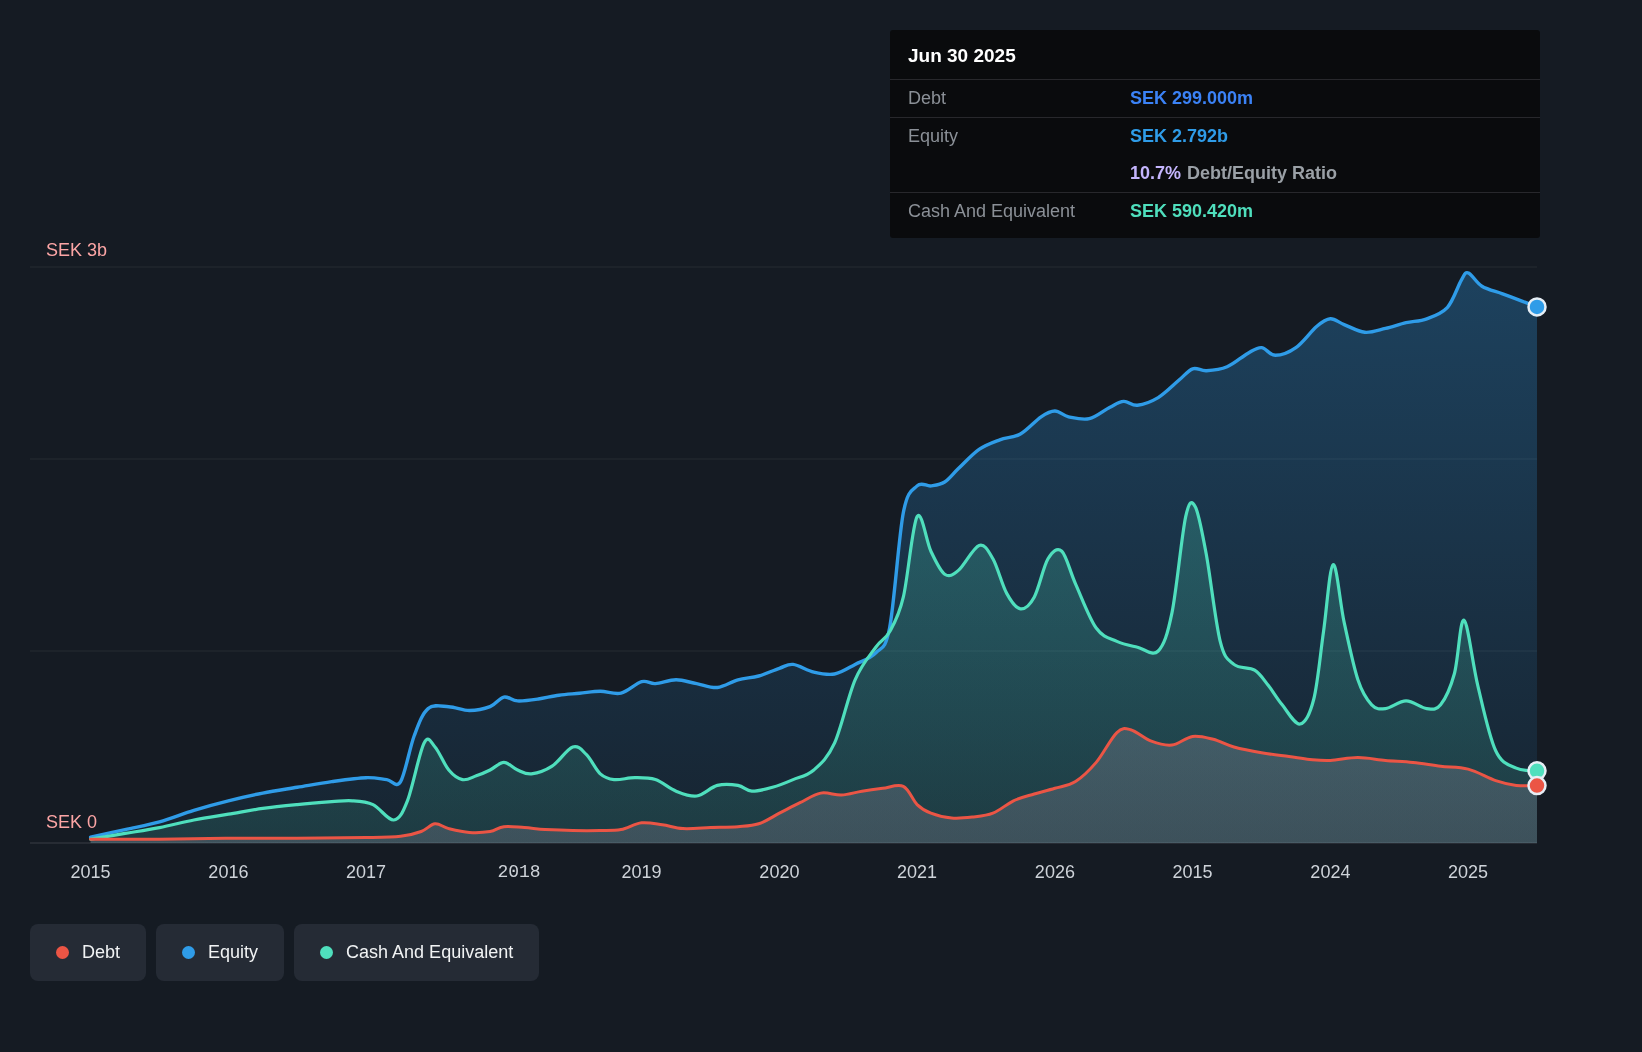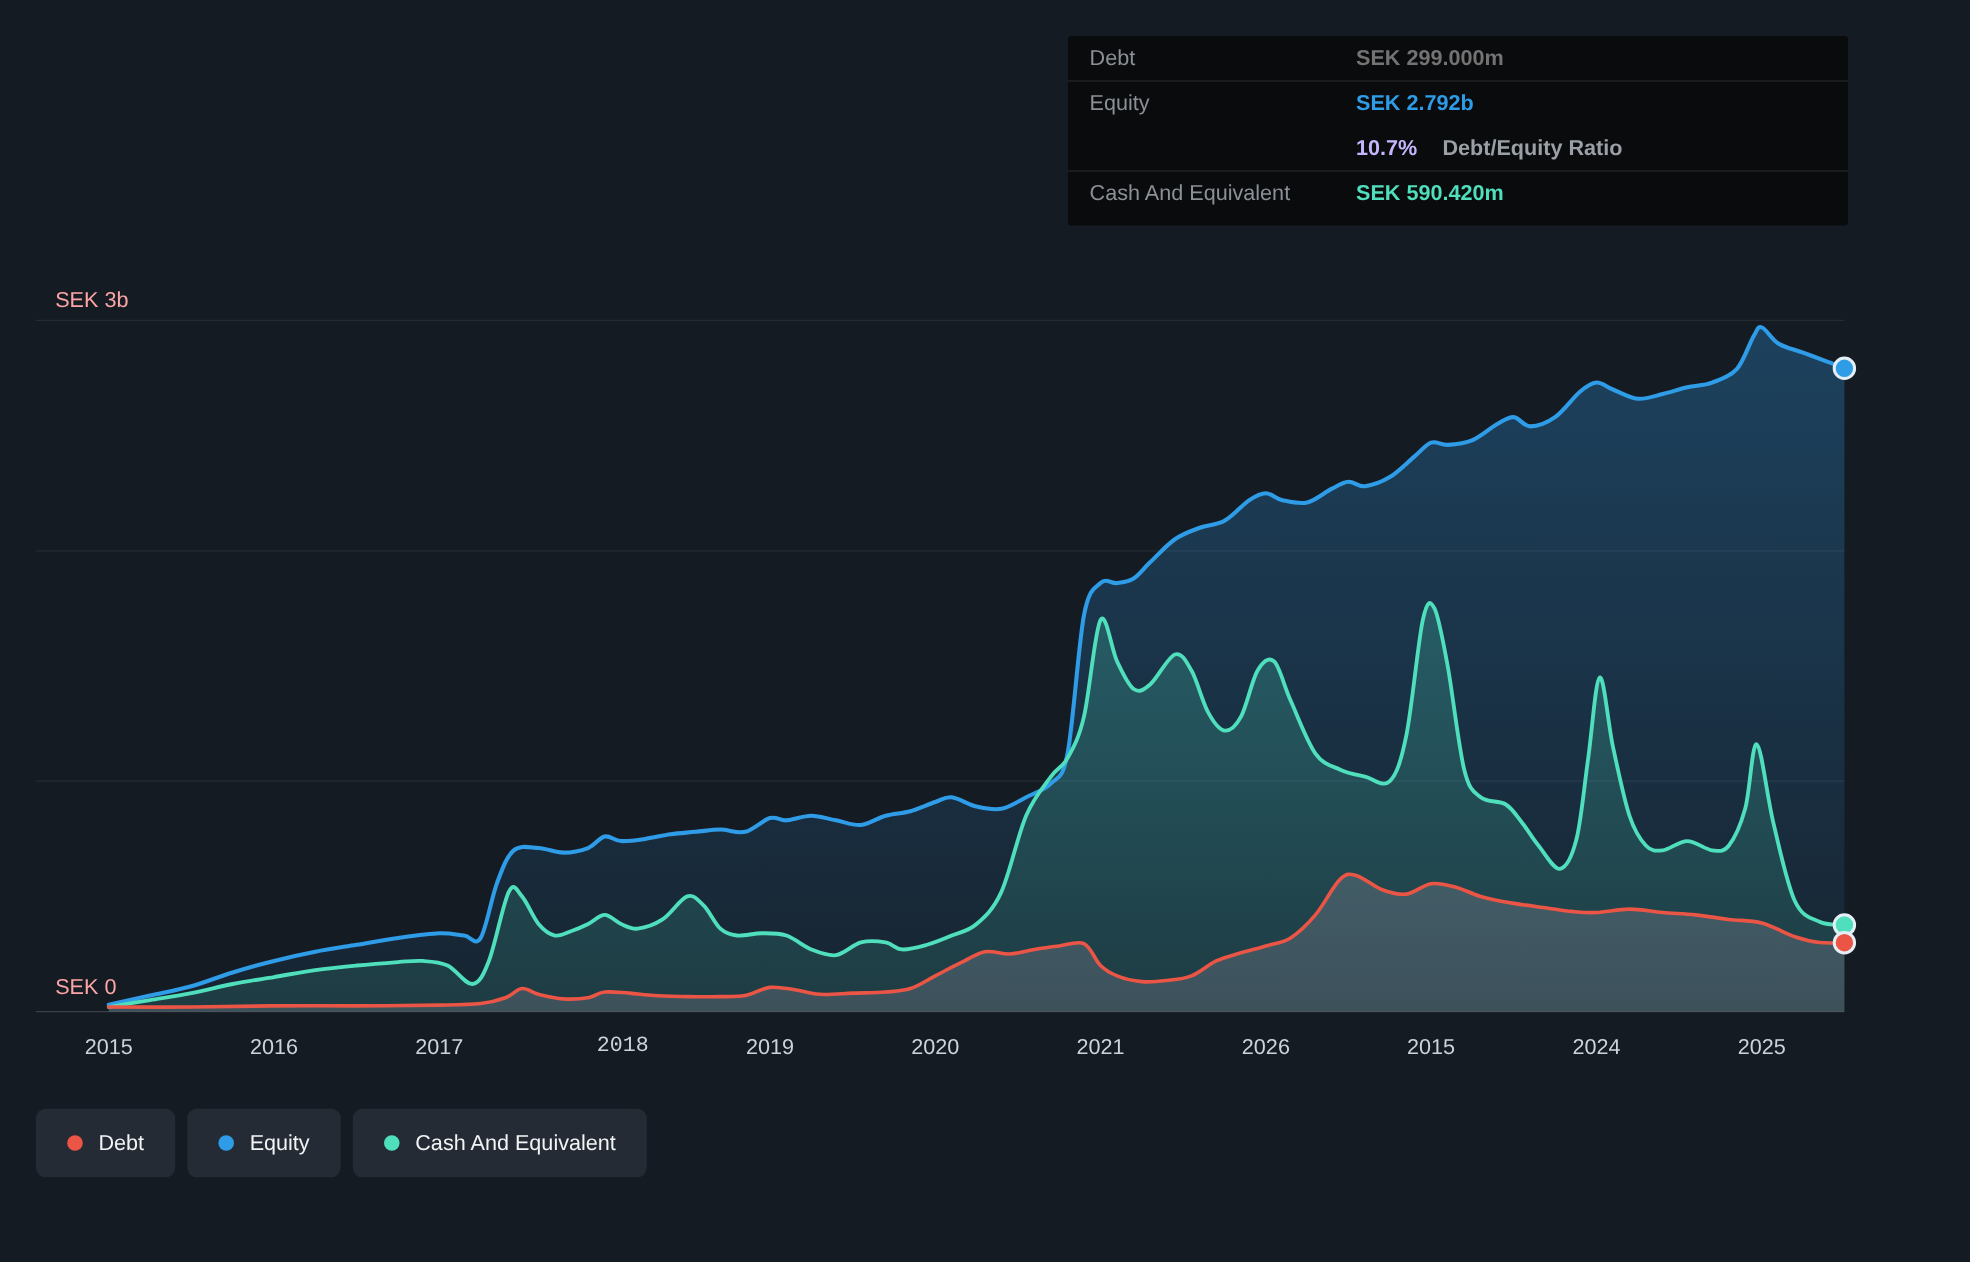--- a/index.html
+++ b/index.html
@@ -21,21 +21,21 @@
     padding:15px 18px 12px 18px;font-size:19px;font-weight:bold;color:#ffffff;
     border-bottom:1px solid #28282c;
   }
   .tooltip-row{
     display:flex;align-items:baseline;padding:8px 18px;font-size:18px;
   }
   .tooltip-row .lbl{width:222px;flex:none;color:#8b9097;}
   .tooltip-row .val{font-weight:bold;}
   .sep{border-bottom:1px solid #28282c;}
   .ratio-val{font-weight:bold;color:#c4b5fd;}
-  .ratio-lbl{color:#9aa0a6;font-weight:bold;margin-left:21px;}
+  .ratio-lbl{color:#9aa0a6;font-weight:bold;margin-left:6px;}
 
   
   .y-label{position:absolute;left:46px;color:#fca5a5;font-size:18px;z-index:2;}
   #y-label-top{top:240px;}
   #y-label-bottom{top:812px;}
   #x-axis{position:absolute;left:0;top:862px;width:100%;height:30px;z-index:2;}
   .x-tick{position:absolute;top:0;transform:translateX(-50%);color:#ced3d9;font-size:18px;}
 
   
   .legend{position:absolute;left:30px;top:924px;display:flex;gap:10px;z-index:4;}
@@ -90,24 +90,25 @@
     <span class="x-tick" style="left: 641.6px;">2019</span>
     <span class="x-tick" style="left: 779.4px; text-align: center;">2020</span>
     <span class="x-tick" style="left: 917.1px;">2021</span>
     <span class="x-tick" style="left: 1054.9px;">2026</span>
     <span class="x-tick" style="left: 1192.6px;">2015</span>
     <span class="x-tick" style="left: 1330.4px;">2024</span>
     <span class="x-tick" style="left: 1468.1px;">2025</span>
   </div>
 
 <div class="tooltip">
+  <div class="tooltip-title">Jun 30 2025</div>
 
   <div class="tooltip-row sep">
     <span class="lbl">Debt</span>
-    <span class="val" style="color: #737373;">SEK 299.000m</span>
+    <span class="val" style="color: #3b82f6;">SEK 299.000m</span>
   </div>
 
   <div class="tooltip-row">
     <span class="lbl">Equity</span>
     <span class="val" style="color: rgb(47, 156, 232);">SEK 2.792b</span>
   </div>
 
   <div class="tooltip-row sep">
     <span class="lbl"></span>
     <span>

